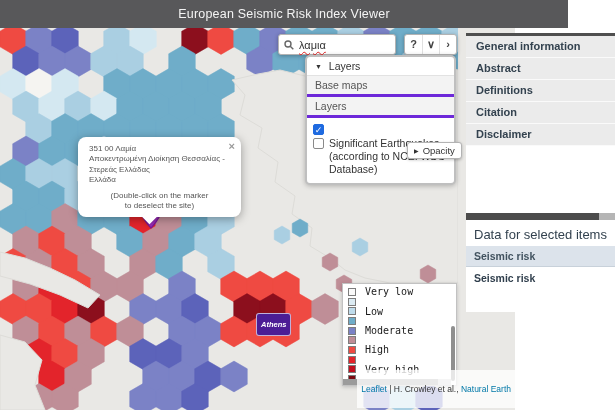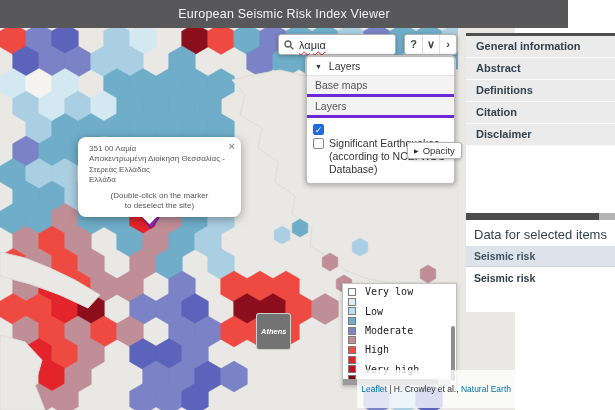--- a/index.html
+++ b/index.html
@@ -59,22 +59,22 @@
   .popup .close { position: absolute; top: 2px; right: 6px; font-size: 11px; font-weight: bold;
                   color: #9a9a9a; cursor: pointer; }
   .popup .hint { text-align: center; margin-top: 5px; }
   .popup .tail { position: absolute; left: 66px; bottom: -5px; width: 11px; height: 11px; background: #fff;
                  transform: rotate(45deg); box-shadow: 2px 2px 4px rgba(0,0,0,.12); }
 
   
   .pin { position: absolute; left: 138px; top: 169px; z-index: 4; cursor: pointer; }
 
   
-  .city { position: absolute; left: 256px; top: 285px; background: #737373; color: #fff;
-          font-size: 7.5px; font-weight: bold; font-style: italic; padding: 13px 4px;
+  .city { position: absolute; left: 256px; top: 285px; background: #4c1d95; color: #fff;
+          font-size: 7.5px; font-weight: bold; font-style: italic; padding: 6px 4px;
           border: 1px solid rgba(255,255,255,.65); border-radius: 3px; z-index: 3; }
 
   
   .legend { position: absolute; left: 342px; top: 255px; width: 115px; height: 103px; background: #fff;
             border: 1px solid #c2c2c2; box-shadow: 0 1px 4px rgba(0,0,0,.2); padding: 3px 5px; z-index: 6;
             overflow: hidden; }
   .lg-row { display: flex; align-items: center; height: 9.7px; }
   .lg-sw { width: 8px; height: 8px; border: 1px solid #7d7d7d; flex: 0 0 8px; }
   .lg-lab { margin-left: 9px; font-family: "DejaVu Sans Mono", monospace; font-size: 10px; color: #1a1a1a; white-space: nowrap; }
   .lg-vsb { position: absolute; right: 1px; top: 42px; width: 4px; height: 55px; background: #8f8f8f; border-radius: 2px; }

